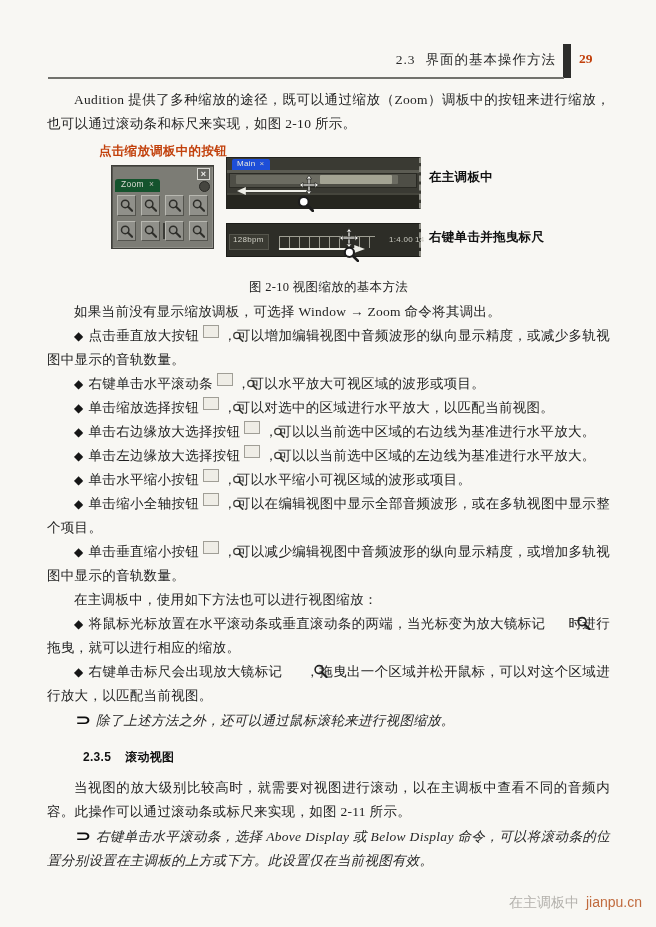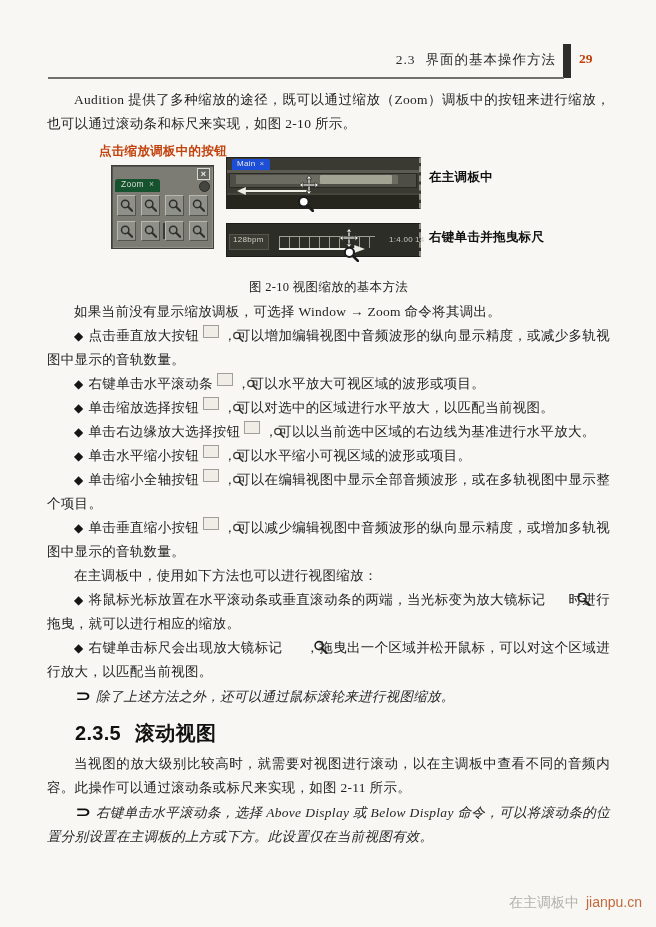--- a/index.html
+++ b/index.html
@@ -13,22 +13,22 @@
   .hdr-rule{position:absolute;left:48px;top:77px;width:516px;height:2px;background:#72726d;}
   
   .content{position:absolute;left:47px;top:88px;width:563px;font-size:13.5px;line-height:24px;
            text-align:justify;letter-spacing:.3px;}
   .content p{margin:0;}
   .ind{text-indent:2em;}
   .marker{color:#161616;margin-right:5px;font-size:12px;}
   .note{font-style:italic;color:#262626;}
   .note .note-ico{font-style:normal;font-weight:bold;font-size:15px;color:#0d0d0d;
                   display:inline-block;transform:scaleX(1.2);margin:0 6px 0 2em;}
-  h3.sec{margin:12px 0 7px 28px;font-family:"Liberation Sans",sans-serif;font-weight:bold;
-         font-size:20px;color:#111;}
+  h3.sec{margin:12px 0 7px 36px;font-family:"Liberation Sans",sans-serif;font-weight:bold;
+         font-size:12px;color:#111;}
   h3.sec .sec-num{margin-right:14px;}
   
   .zico{display:inline-block;width:16px;height:13px;padding:0 1px;margin:0 4px;vertical-align:-2px;
         background:#efede6;border:1px solid #a09e96;color:#3a3a35;box-sizing:border-box;}
   .cursor-inline{display:inline-block;width:15px;height:14px;margin:0 4px;vertical-align:-2px;color:#222;}
   
   .figure{position:relative;height:152px;margin-top:6px;text-indent:0;}
   .callout{position:absolute;left:52px;top:1px;font:bold 12.5px "Liberation Sans",sans-serif;color:#c2410c;}
   .fig-label{position:absolute;left:382px;font:bold 12.5px "Liberation Sans",sans-serif;color:#111;white-space:nowrap;}
   .lab1{top:27px;} .lab2{top:87px;}
@@ -224,20 +224,24 @@
             <line x1="8.7" y1="8.7" x2="13" y2="13" stroke="currentColor" stroke-width="2.2" stroke-linecap="round"></line>
           </svg></span><span>，可以水平放大可视区域的波形或项目。</span></p>
     <p class="ind"><span class="marker">◆</span><span>单击缩放选择按钮</span><span class="zico mag"><svg viewBox="0 0 14 14" width="100%" height="100%">
             <circle cx="5.6" cy="5.6" r="4" fill="none" stroke="currentColor" stroke-width="1.6"></circle>
             <line x1="8.7" y1="8.7" x2="13" y2="13" stroke="currentColor" stroke-width="2.2" stroke-linecap="round"></line>
           </svg></span><span>，可以对选中的区域进行水平放大，以匹配当前视图。</span></p>
     <p class="ind"><span class="marker">◆</span><span>单击右边缘放大选择按钮</span><span class="zico mag"><svg viewBox="0 0 14 14" width="100%" height="100%">
             <circle cx="5.6" cy="5.6" r="4" fill="none" stroke="currentColor" stroke-width="1.6"></circle>
             <line x1="8.7" y1="8.7" x2="13" y2="13" stroke="currentColor" stroke-width="2.2" stroke-linecap="round"></line>
           </svg></span><span>，可以以当前选中区域的右边线为基准进行水平放大。</span></p>
+    <p class="ind"><span class="marker">◆</span><span>单击左边缘放大选择按钮</span><span class="zico mag"><svg viewBox="0 0 14 14" width="100%" height="100%">
+            <circle cx="5.6" cy="5.6" r="4" fill="none" stroke="currentColor" stroke-width="1.6"></circle>
+            <line x1="8.7" y1="8.7" x2="13" y2="13" stroke="currentColor" stroke-width="2.2" stroke-linecap="round"></line>
+          </svg></span><span>，可以以当前选中区域的左边线为基准进行水平放大。</span></p>
     <p class="ind"><span class="marker">◆</span><span>单击水平缩小按钮</span><span class="zico mag"><svg viewBox="0 0 14 14" width="100%" height="100%">
             <circle cx="5.6" cy="5.6" r="4" fill="none" stroke="currentColor" stroke-width="1.6"></circle>
             <line x1="8.7" y1="8.7" x2="13" y2="13" stroke="currentColor" stroke-width="2.2" stroke-linecap="round"></line>
           </svg></span><span>，可以水平缩小可视区域的波形或项目。</span></p>
     <p class="ind"><span class="marker">◆</span><span>单击缩小全轴按钮</span><span class="zico mag"><svg viewBox="0 0 14 14" width="100%" height="100%">
             <circle cx="5.6" cy="5.6" r="4" fill="none" stroke="currentColor" stroke-width="1.6"></circle>
             <line x1="8.7" y1="8.7" x2="13" y2="13" stroke="currentColor" stroke-width="2.2" stroke-linecap="round"></line>
           </svg></span><span>，可以在编辑视图中显示全部音频波形，或在多轨视图中显示整个项目。</span></p>
     <p class="ind"><span class="marker">◆</span><span>单击垂直缩小按钮</span><span class="zico mag"><svg viewBox="0 0 14 14" width="100%" height="100%">
             <circle cx="5.6" cy="5.6" r="4" fill="none" stroke="currentColor" stroke-width="1.6"></circle>

